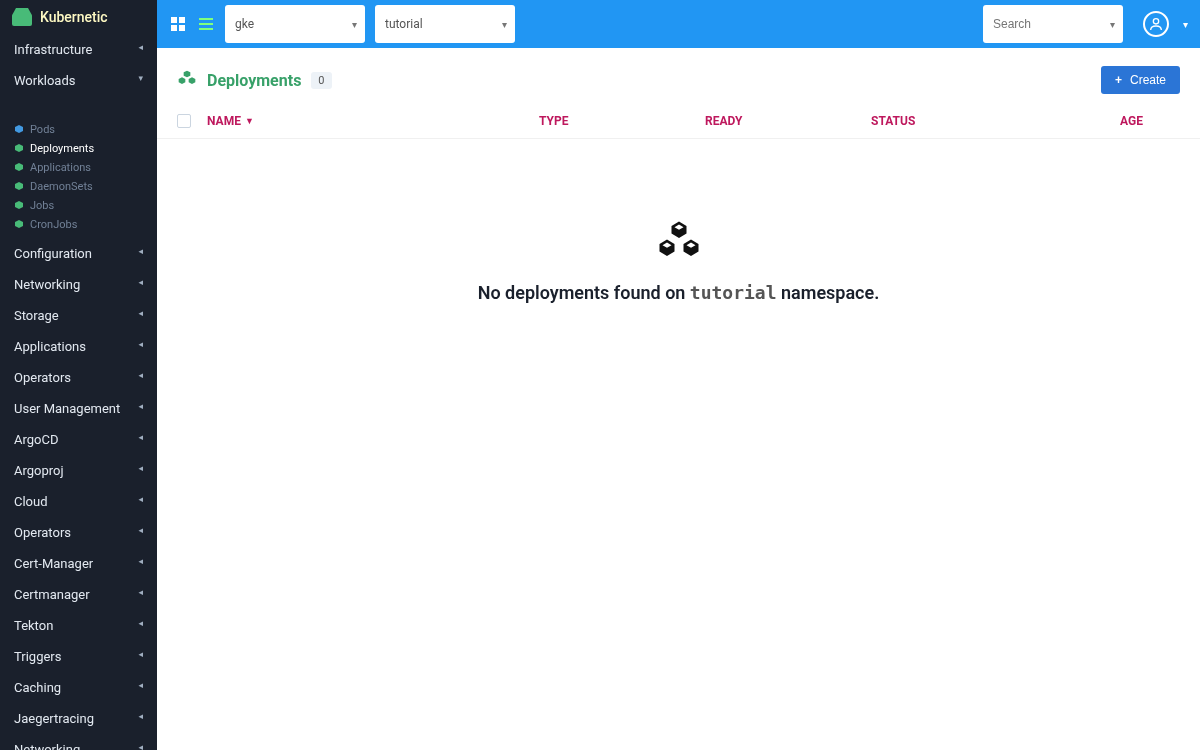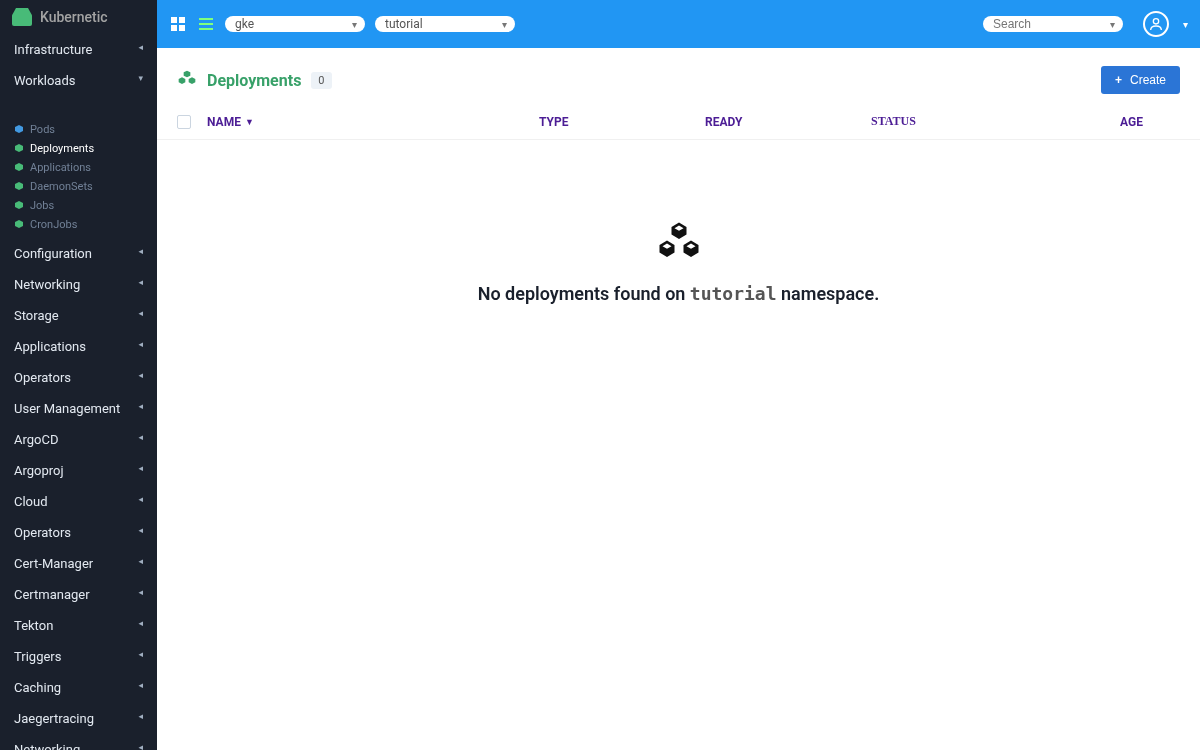--- a/index.html
+++ b/index.html
@@ -3,57 +3,57 @@
   <meta charset="utf-8">
   <style>
     * { margin: 0; padding: 0; box-sizing: border-box; }
     body { font-family: -apple-system, BlinkMacSystemFont, "Segoe UI", Roboto, sans-serif; font-size: 13px; color: #333; background: #fff; }
     .app { display: flex; height: 750px; width: 1200px; overflow: hidden; }
 
     
     .sidebar { width: 157px; background: #1a202c; color: #fff; display: flex; flex-direction: column; overflow-y: auto; }
     .logo-row { display: flex; align-items: center; padding: 8px 12px; gap: 8px; background: #1a202c; }
     .logo-mark { width: 20px; height: 18px; background: #48bb78; border-radius: 2px; clip-path: polygon(0% 40%, 20% 0%, 80% 0%, 100% 40%, 100% 100%, 0% 100%); }
-    .logo-text { font-size: 14px; font-weight: 500; color: #a3a3a3; }
+    .logo-text { font-size: 14px; font-weight: 500; color: #fef9c3; }
     .nav { flex: 1; overflow-y: auto; }
     .nav-group-header { display: flex; justify-content: space-between; align-items: flex-start; padding: 8px 14px; font-size: 13px; font-weight: 400; cursor: pointer; color: #e2e8f0; }
     .nav-group-header .chev { font-size: 9px; color: #a0aec0; transform: rotate(0deg); }
     .nav-group-header.expanded .chev { transform: rotate(0deg); }
     .nav-subitems { padding: 0 0 4px 0; margin-top: 24px; }
     .nav-subitem { display: flex; align-items: center; gap: 6px; padding: 3px 14px; font-size: 11px; color: #718096; cursor: pointer; }
     .nav-subitem.active { color: #fff; }
     .nav-subitem .dot { width: 10px; height: 10px; display: inline-flex; align-items: center; justify-content: center; font-size: 10px; }
     .dot-green { color: #48bb78; }
     .dot-blue { color: #4299e1; }
 
     
     .main { flex: 1; display: flex; flex-direction: column; }
     .topbar { height: 48px; background: #2196f3; display: flex; align-items: center; padding: 0 12px; gap: 10px; }
     .tb-icon { width: 18px; height: 18px; display: inline-flex; align-items: center; justify-content: center; color: #fff; cursor: pointer; }
-    .select { background: #fff; border: none; border-radius: 9px; height: 16px; padding: 0 28px 0 10px; font-size: 12px; color: #555; min-width: 140px; position: relative; display: flex; align-items: center; cursor: pointer; }
+    .select { background: #fff; border: none; border-radius: 3px; height: 38px; padding: 0 28px 0 10px; font-size: 12px; color: #555; min-width: 140px; position: relative; display: flex; align-items: center; cursor: pointer; }
     .select::after { content: "▾"; position: absolute; right: 8px; font-size: 10px; color: #777; }
     .searchbox { margin-left: auto; }
     .searchbox .select input { border: none; outline: none; width: 100px; font-size: 12px; background: transparent; color: #8b5cf6; }
     .user-icon { width: 26px; height: 26px; border: 2px solid #fff; border-radius: 50%; display: flex; align-items: center; justify-content: center; color: #fff; font-size: 14px; cursor: pointer; margin-left: 10px; }
     .user-caret { color: #fff; font-size: 10px; margin-left: 4px; cursor: pointer; }
 
     
     .content-header { display: flex; align-items: center; justify-content: space-between; padding: 18px 20px 10px 20px; }
     .ch-left { display: flex; align-items: center; gap: 10px; }
     .ch-title { color: #38a169; font-weight: 700; font-size: 16px; }
     .ch-count { background: #edf2f7; color: #555; font-size: 11px; padding: 2px 7px; border-radius: 3px; }
     .create-btn { background: #2b75d6; color: #fff; border: none; border-radius: 3px; padding: 7px 14px; font-size: 12px; display: flex; align-items: center; gap: 8px; cursor: pointer; }
 
     
-    .table-head { display: flex; align-items: center; padding: 10px 20px; border-bottom: 1px solid #f0f0f0; font-size: 12px; font-weight: 700; color: #4c1d95; }
+    .table-head { display: flex; align-items: center; padding: 10px 20px; border-bottom: 1px solid #f0f0f0; font-size: 12px; font-weight: 700; color: #be185d; }
     .th-check { width: 30px; }
     .th-name { flex: 2; display: flex; align-items: center; gap: 4px; }
     .th-type { flex: 1; }
     .th-ready { flex: 1; }
-    .th-status { flex: 1.5; font-family: Liberation Serif, serif; }
+    .th-status { flex: 1.5; }
     .th-age { width: 60px; text-align: left; }
     .checkbox { width: 14px; height: 14px; border: 1.5px solid #cbd5e0; border-radius: 2px; cursor: pointer; }
     .sort-caret { font-size: 9px; }
 
     
     .empty { display: flex; flex-direction: column; align-items: center; padding-top: 80px; color: #1a202c; }
     .empty-text { font-size: 18px; font-weight: 600; margin-top: 16px; }
     .empty-text code { font-family: Menlo, Consolas, monospace; font-weight: 700; color: #555; }
 
     .icon-svg { width: 16px; height: 16px; }

